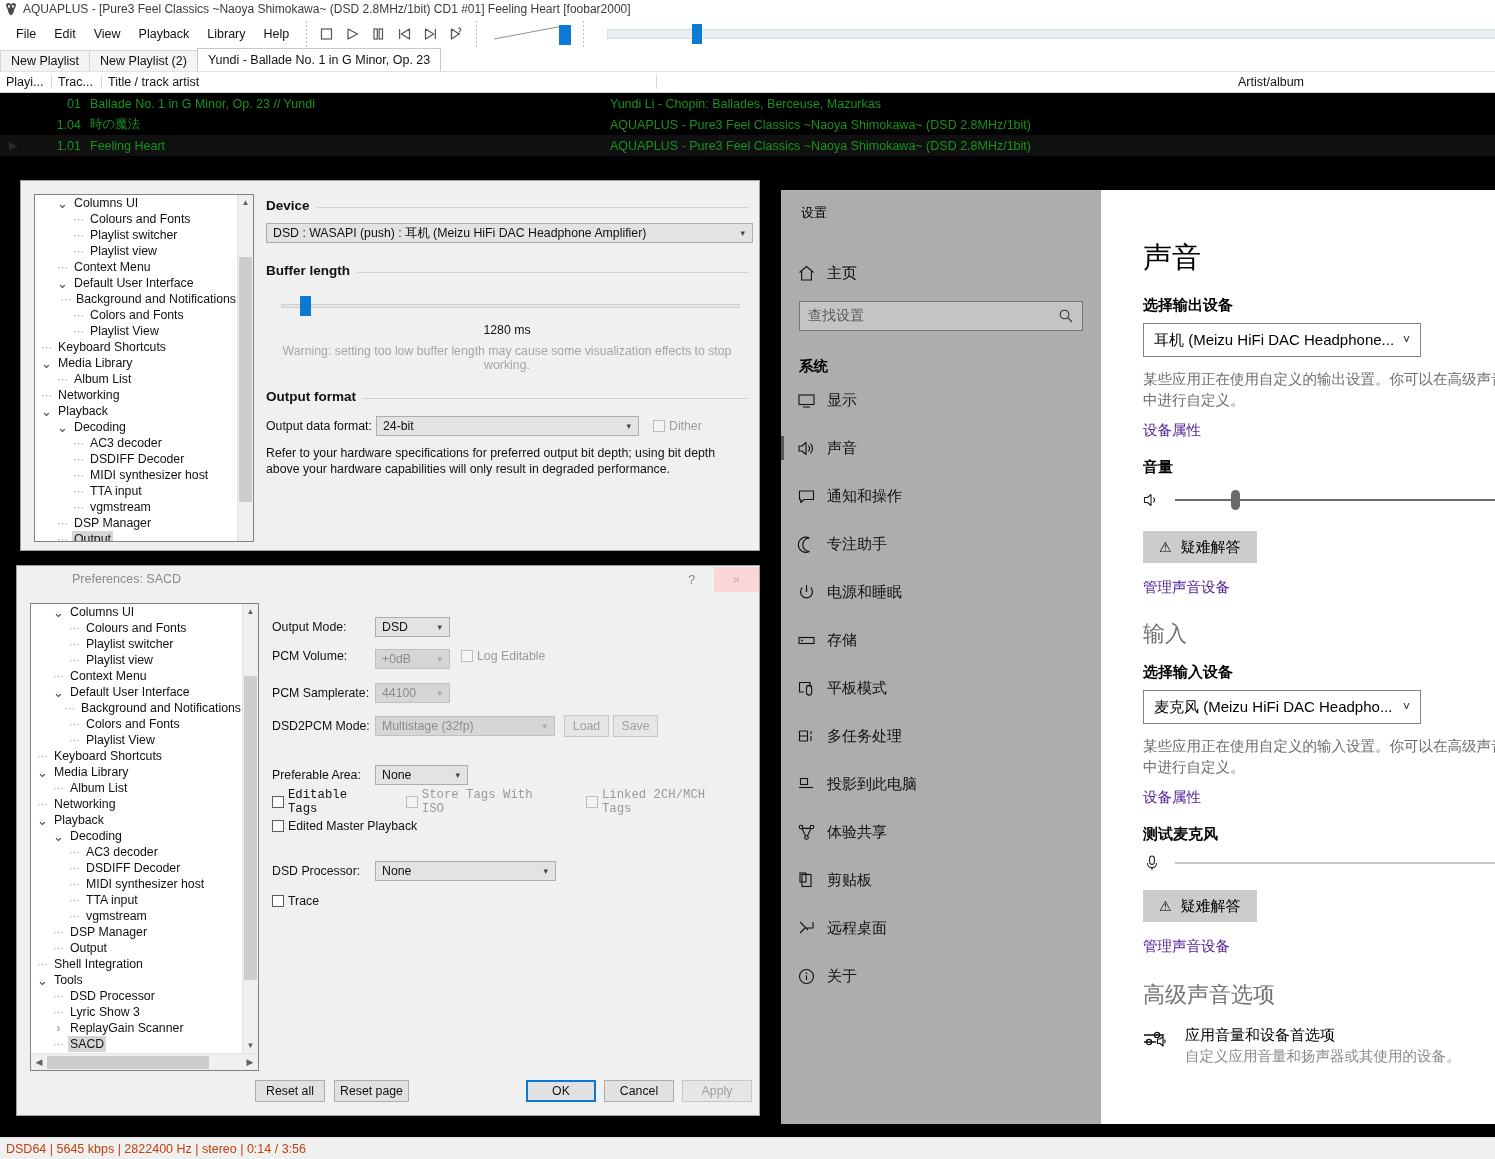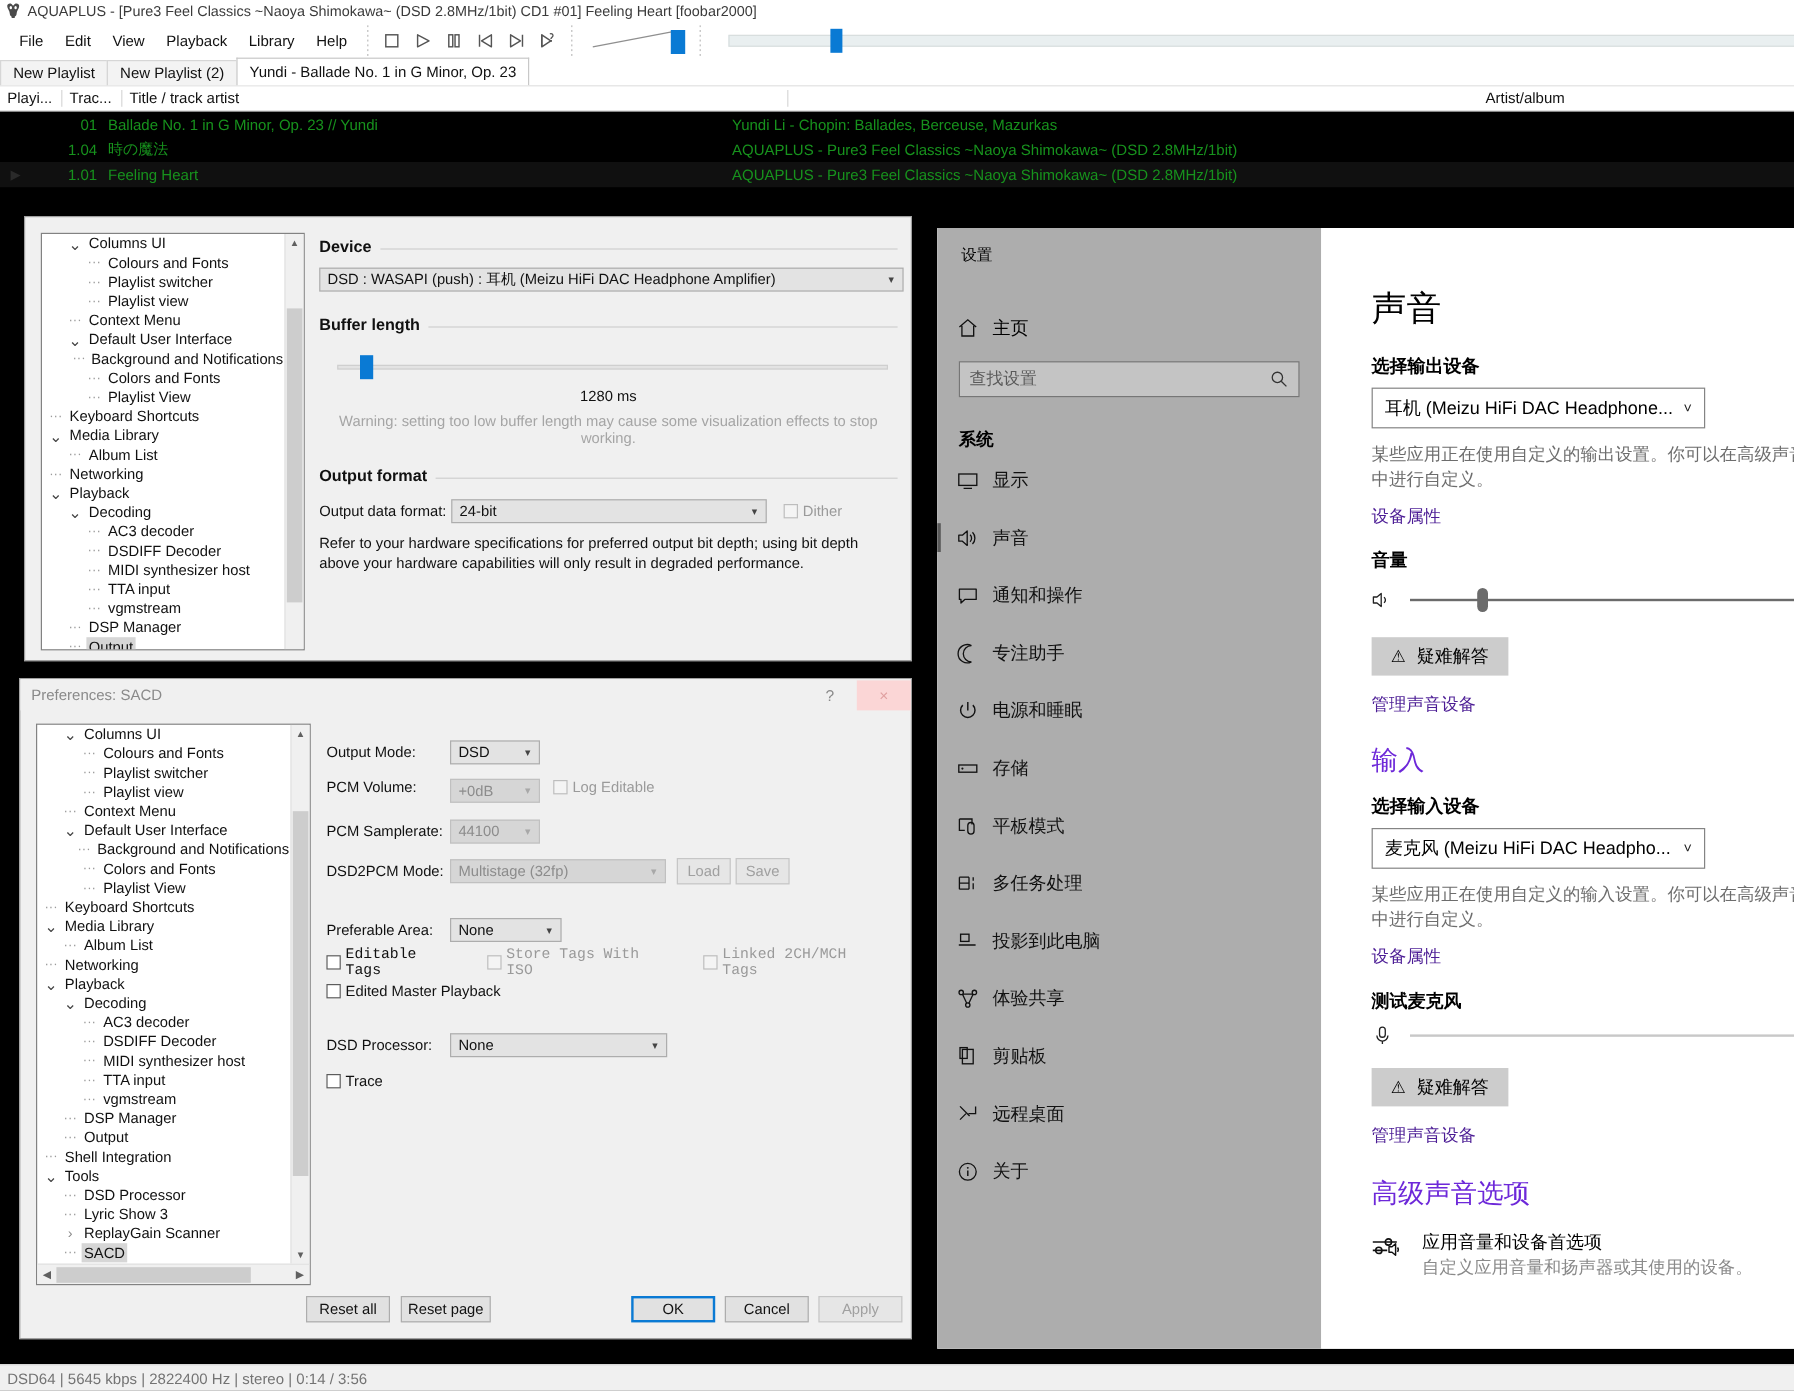--- a/index.html
+++ b/index.html
@@ -49,27 +49,27 @@
   .pl-row.sel{background:#101010;}
   .pl-playicon{width:26px;text-align:center;color:#2a2a2a;font-size:11px;}
   .pl-track{width:55px;text-align:right;padding-right:9px;color:#17921d;}
   .pl-title{flex:0 0 auto;width:520px;color:#17921d;}
   .pl-artist{color:#17921d;}
 
   #desktop-gap{background:#000;position:absolute;left:0;top:161px;right:0;bottom:22px;}
 
   
   #statusbar{position:absolute;left:0;bottom:0;width:1495px;height:22px;background:#f0f0f0;
-    border-top:1px solid #dfdfdf;display:flex;align-items:center;font-size:12.5px;color:#737373;
+    border-top:1px solid #dfdfdf;display:flex;align-items:center;font-size:12.5px;color:#c2410c;
     padding-left:6px;box-sizing:border-box;}
 
   
   .pref-dialog{position:absolute;background:#f0f0f0;border:1px solid #a0a0a0;box-sizing:border-box;
     box-shadow:0 0 0 0 rgba(0,0,0,0);}
-  .pref-title{height:26px;display:flex;align-items:center;background:#f0f0f0;}
+  .pref-title{height:26px;display:flex;align-items:center;background:#f0f0f0;padding-left:46px;}
   .pref-title .ptext{font-size:12.5px;color:#8a8a8a;padding-left:9px;flex:1;}
   .cap-btn{width:45px;height:25px;display:flex;align-items:center;justify-content:center;font-size:13px;color:#8a8a8a;}
   .cap-btn.close{background:#fbd6d6;color:#e0a0a0;}
   .pref-body{position:absolute;left:0;right:0;top:26px;bottom:0;}
 
   .tree-pane{position:absolute;background:#fff;border:1px solid #828282;box-sizing:border-box;overflow:hidden;}
   .tree-scroll{position:absolute;left:0;top:0;right:15px;bottom:0;overflow:hidden;}
   .tnode{height:16px;line-height:16px;font-size:12.3px;color:#111;white-space:nowrap;display:flex;align-items:center;}
   .tnode .tw{display:inline-block;}
   .chev{display:inline-block;width:11px;text-align:center;color:#444;font-size:9px;}
@@ -114,21 +114,21 @@
   .nav-home .ico{width:30px;display:flex;align-items:center;}
   .search-box{margin:10px 18px 0 18px;height:30px;background:#c4c4c4;border:1px solid #767676;box-sizing:border-box;
     display:flex;align-items:center;padding:0 8px;}
   .search-box .ph{font-size:14px;color:#5a5a5a;flex:1;}
   .nav-section{font-size:14.5px;font-weight:bold;color:#000;padding:26px 0 0 18px;}
   .nav-item{display:flex;align-items:center;height:48px;padding-left:16px;font-size:15px;color:#111;position:relative;}
   .nav-item .ico{width:30px;display:flex;align-items:center;justify-content:flex-start;}
   .nav-item.active::before{content:"";position:absolute;left:0;top:12px;width:3px;height:24px;background:#5a5a5a;}
   #set-main{position:absolute;left:320px;top:0;right:0;bottom:0;background:#fff;padding:48px 0 0 42px;box-sizing:border-box;overflow:hidden;}
   .s-h1{font-size:29px;color:#000;font-weight:400;margin:0 0 18px 0;}
-  .s-h2{font-size:22px;color:#6d28d9;font-weight:400;margin:0 0 14px 0;}
+  .s-h2{font-size:22px;color:#737373;font-weight:400;margin:0 0 14px 0;}
   .s-h3{font-size:15px;font-weight:bold;color:#000;margin:0 0 8px 0;}
   .s-sub{font-size:14.5px;color:#6d6d6d;line-height:1.45;margin:12px 0 10px 0;}
   .s-link{font-size:14.5px;color:#4c1d95;margin:0 0 18px 0;}
   .s-combo{width:278px;height:34px;border:1px solid #848484;box-sizing:border-box;background:#fff;
     display:flex;align-items:center;padding:0 10px;font-size:15px;color:#000;}
   .s-combo .arrow{margin-left:auto;font-size:12px;color:#222;}
   .s-slider{display:flex;align-items:center;margin:14px 0 22px 0;}
   .s-slider .sico{width:32px;font-size:18px;color:#222;display:flex;align-items:center;}
   .s-track{position:relative;height:2px;background:#6b6b6b;flex:1;margin-right:0;}
   .s-thumb{position:absolute;top:-9px;width:9px;height:20px;border-radius:5px;background:#6b6b6b;}

